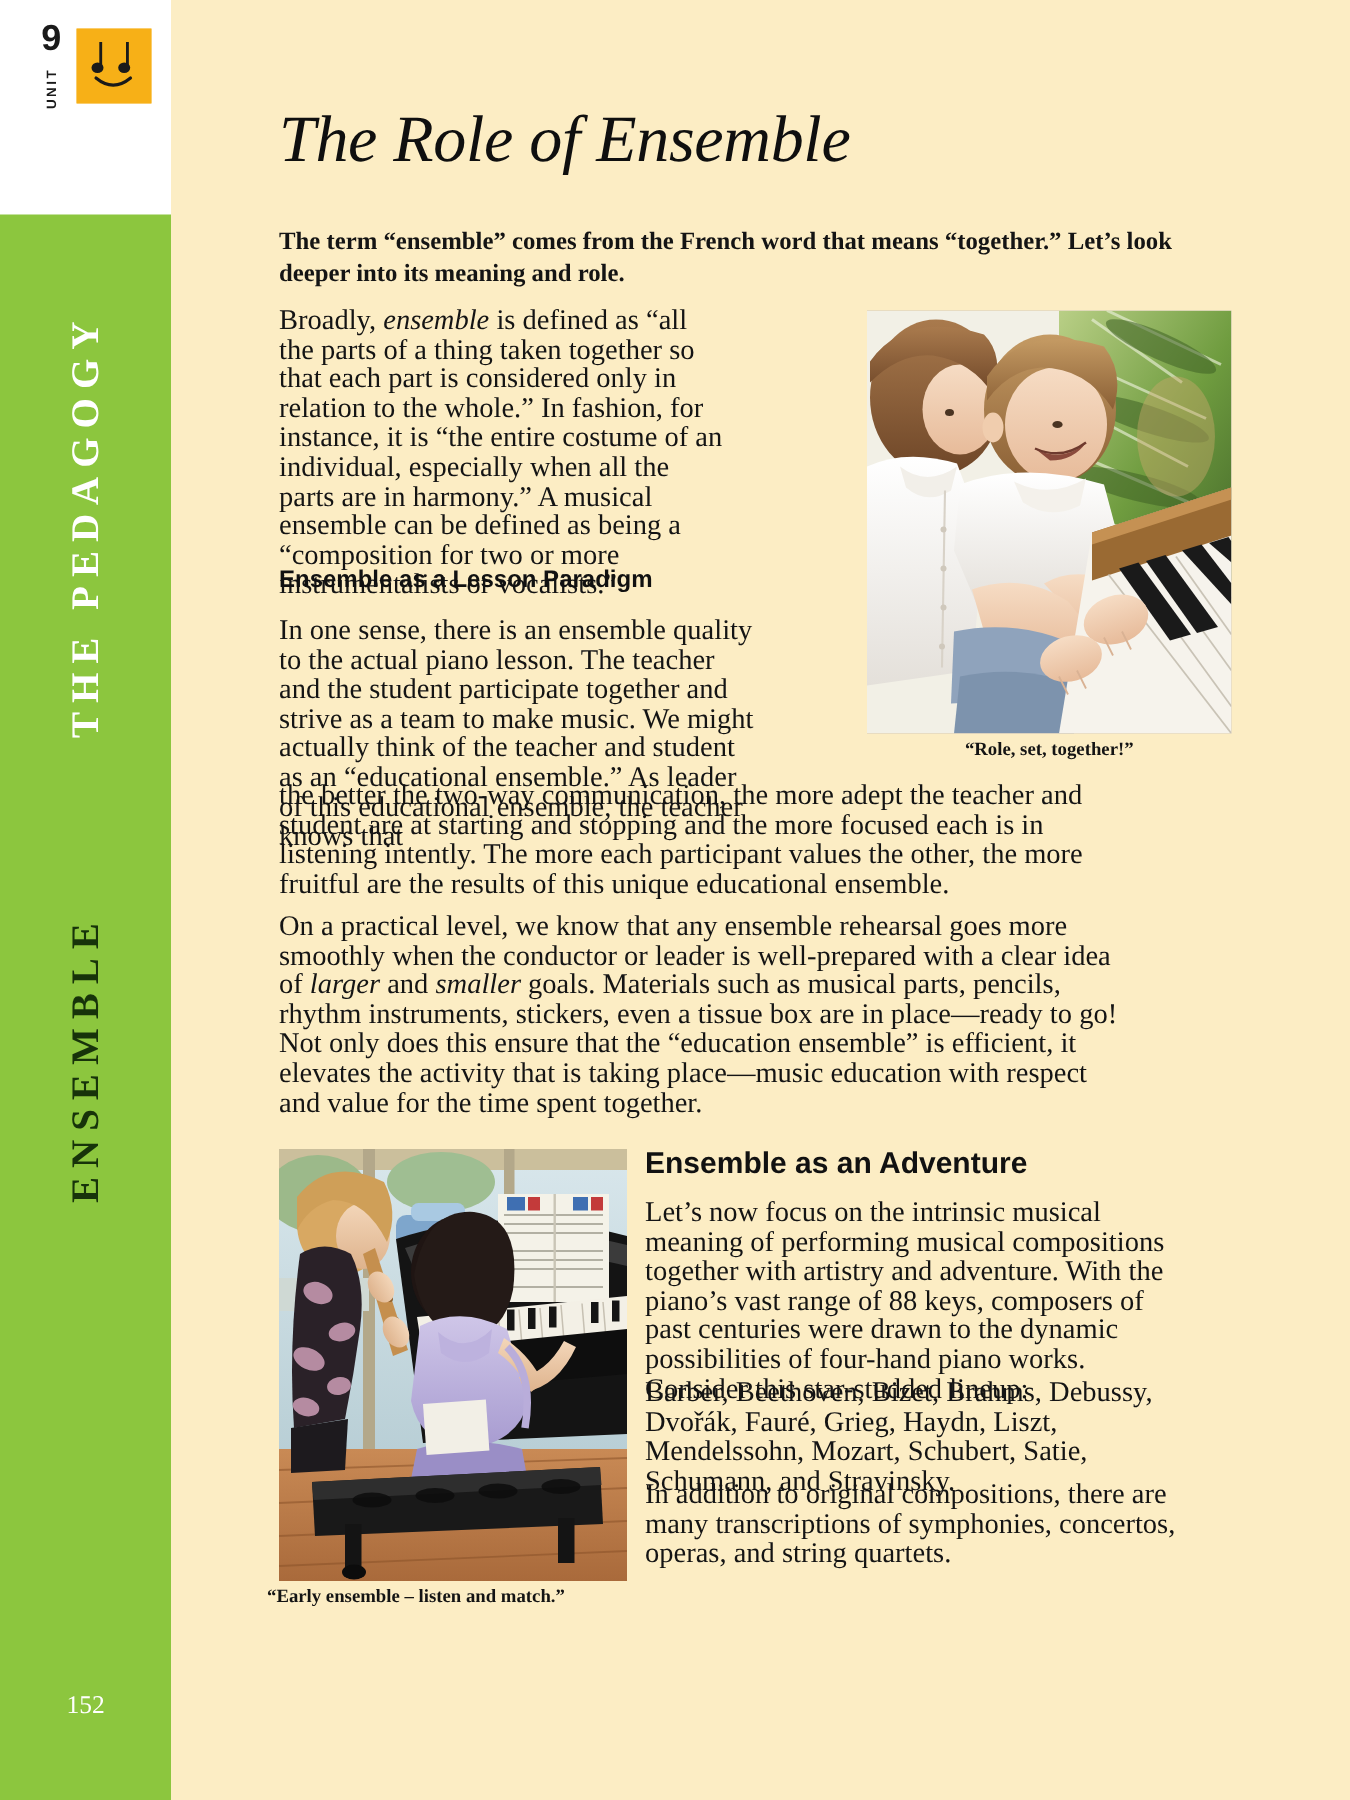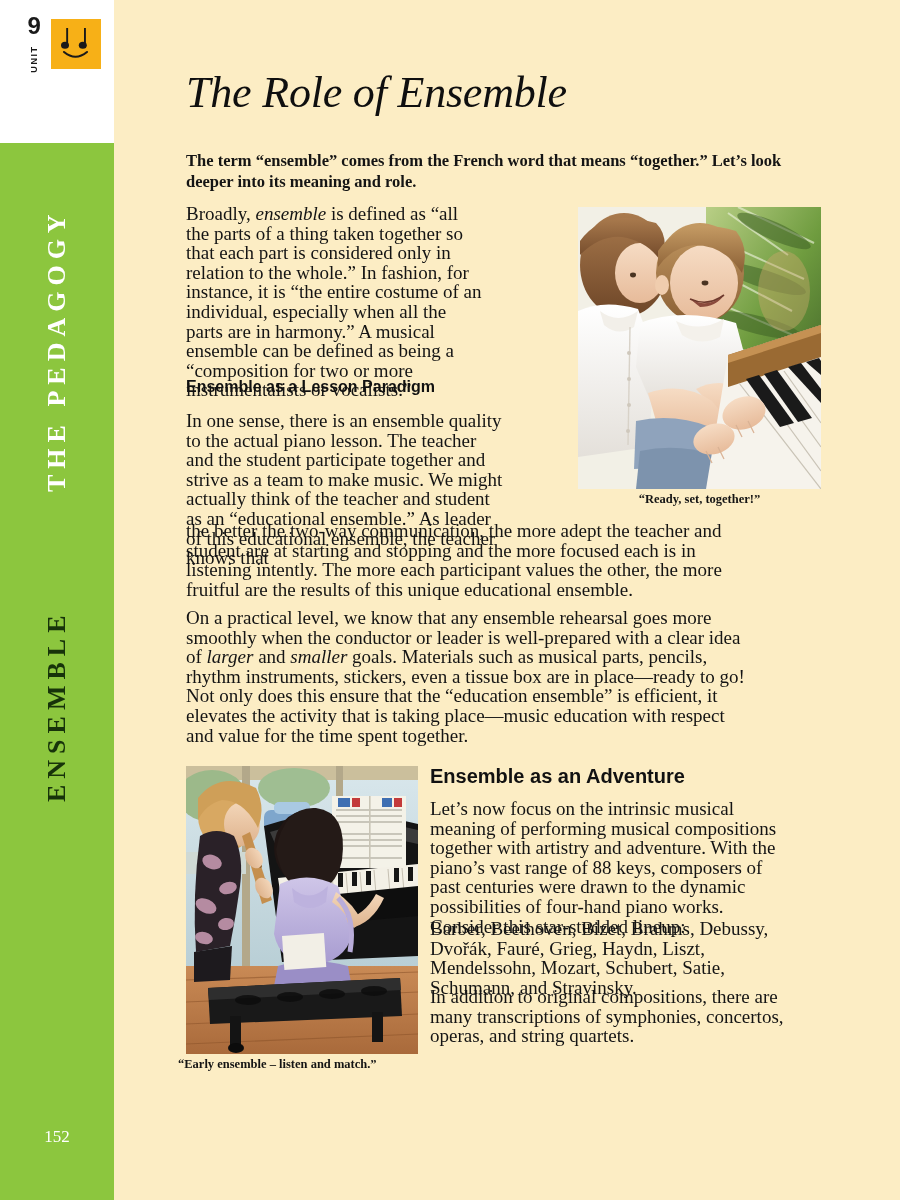--- a/index.html
+++ b/index.html
@@ -373,21 +373,21 @@
         <ellipse cx="166" cy="206" rx="22" ry="16" fill="url(#gSkin)" transform="rotate(-18 166 206)"></ellipse>
         <ellipse cx="136" cy="232" rx="21" ry="15" fill="url(#gSkin)" transform="rotate(-16 136 232)"></ellipse>
         <g stroke="#d9b294" stroke-width="1.2" fill="none">
           <path d="M158 218 L164 230"></path>
           <path d="M170 214 L176 226"></path>
           <path d="M128 244 L134 256"></path>
           <path d="M140 240 L146 252"></path>
         </g>
       </svg>
     </div>
-    <div id="caption-ready">“Ready, set, together!”</div>
+    <div id="caption-ready">“Role, set, together!”</div>
 
     <div class="body-text" id="para-broadly"><span>Broadly, </span><i>ensemble</i><span> is defined as “all the parts of a thing taken together so that each part is considered only in relation to the whole.” In fashion, for instance, it is “the entire costume of an individual, especially when all the parts are in harmony.” A musical ensemble can be defined as being a “composition for two or more instrumentalists or vocalists.”</span></div>
 
     <h2 id="heading-lesson">Ensemble as a Lesson Paradigm</h2>
 
     <div class="body-text" id="para-onesense">In one sense, there is an ensemble quality to the actual piano lesson. The teacher and the student participate together and strive as a team to make music. We might actually think of the teacher and student as an “educational ensemble.” As leader of this educational ensemble, the teacher knows that</div>
 
     <div class="body-text" id="para-better">the better the two-way communication, the more adept the teacher and student are at starting and stopping and the more focused each is in listening intently. The more each participant values the other, the more fruitful are the results of this unique educational ensemble.</div>
 
     <div class="body-text" id="para-practical"><span>On a practical level, we know that any ensemble rehearsal goes more smoothly when the conductor or leader is well-prepared with a clear idea of </span><i>larger</i><span> and </span><i>smaller</i><span> goals. Materials such as musical parts, pencils, rhythm instruments, stickers, even a tissue box are in place—ready to go! Not only does this ensure that the “education ensemble” is efficient, it elevates the activity that is taking place—music education with respect and value for the time spent together.</span></div>

